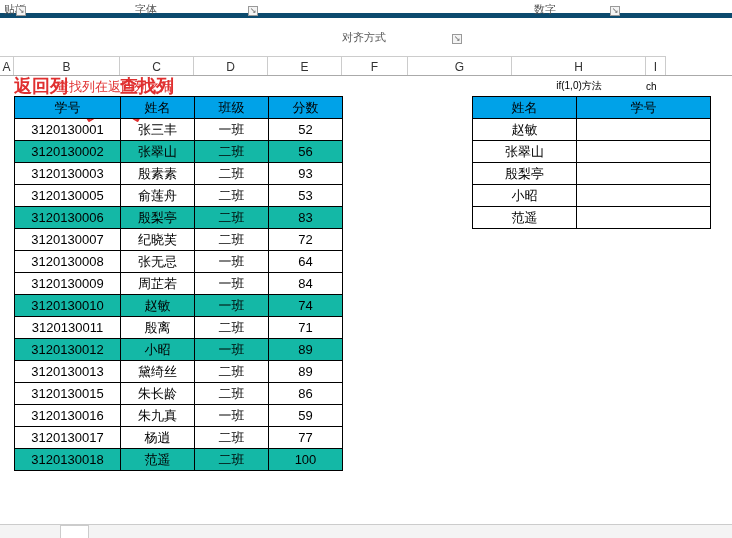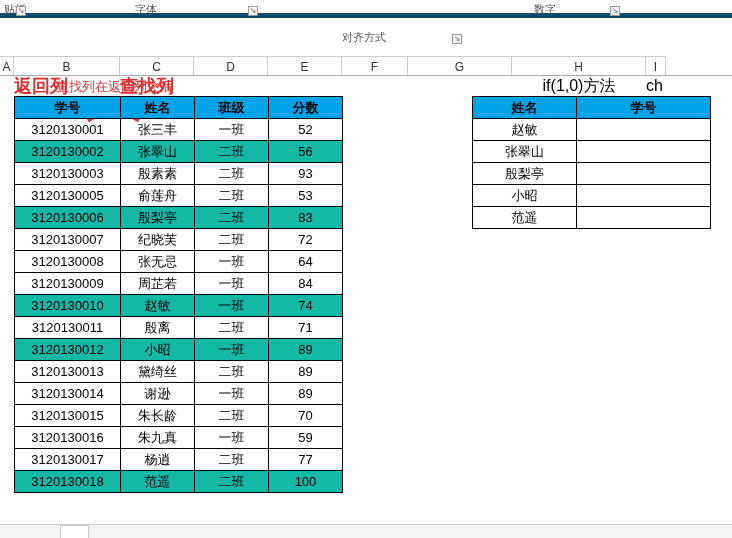--- a/index.html
+++ b/index.html
@@ -91,42 +91,42 @@
   }
   .label-cell {
     text-align: left;
     color: #e03030;
     font-size: 18px;
     font-weight: bold;
   }
   .method-label {
     color: #000;
     text-align: center;
-    font-size: 16px;
+    font-size: 10px;
   }
   .tables-row {
     position: relative;
   }
   table.data {
     border-collapse: collapse;
     position: absolute;
   }
   table.data.left-table { left: 14px; top: 0; }
   table.data.right-table { left: 472px; top: 0; }
   table.data th, table.data td {
     border: 1px solid #000;
     text-align: center;
     font-size: 13px;
     height: 22px;
     padding: 0 4px;
   }
   table.data th {
     background: #00a2e8;
     color: #000;
-    font-weight: bold;
+    font-weight: normal;
   }
   .col-id { width: 106px; }
   .col-name { width: 74px; }
   .col-class { width: 74px; }
   .col-score { width: 74px; }
   .r-col-name { width: 104px; }
   .r-col-id { width: 134px; }
   tr.hl td { background: #14b8a6; }
   .sheet-tabs {
     position: absolute;
@@ -267,30 +267,24 @@
             <td class="col-class">一班</td>
             <td class="col-score">89</td>
           </tr>
           <tr>
             <td class="col-id">3120130013</td>
             <td class="col-name">黛绮丝</td>
             <td class="col-class">二班</td>
             <td class="col-score">89</td>
           </tr>
           <tr>
-            <td class="col-id">3120130014</td>
-            <td class="col-name">谢逊</td>
-            <td class="col-class">一班</td>
-            <td class="col-score">89</td>
-          </tr>
-          <tr>
             <td class="col-id">3120130015</td>
             <td class="col-name">朱长龄</td>
             <td class="col-class">二班</td>
-            <td class="col-score">70</td>
+            <td class="col-score">86</td>
           </tr>
           <tr>
             <td class="col-id">3120130016</td>
             <td class="col-name">朱九真</td>
             <td class="col-class">一班</td>
             <td class="col-score">59</td>
           </tr>
           <tr>
             <td class="col-id">3120130017</td>
             <td class="col-name">杨逍</td>

